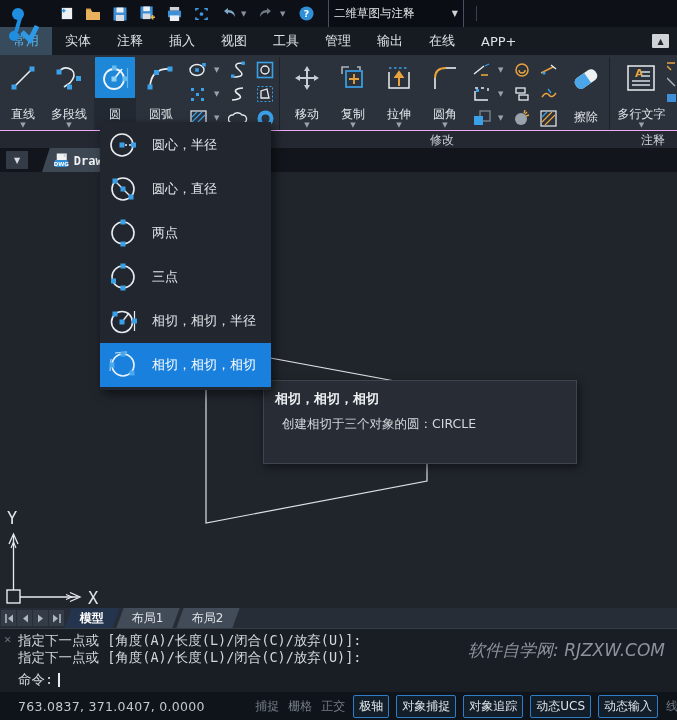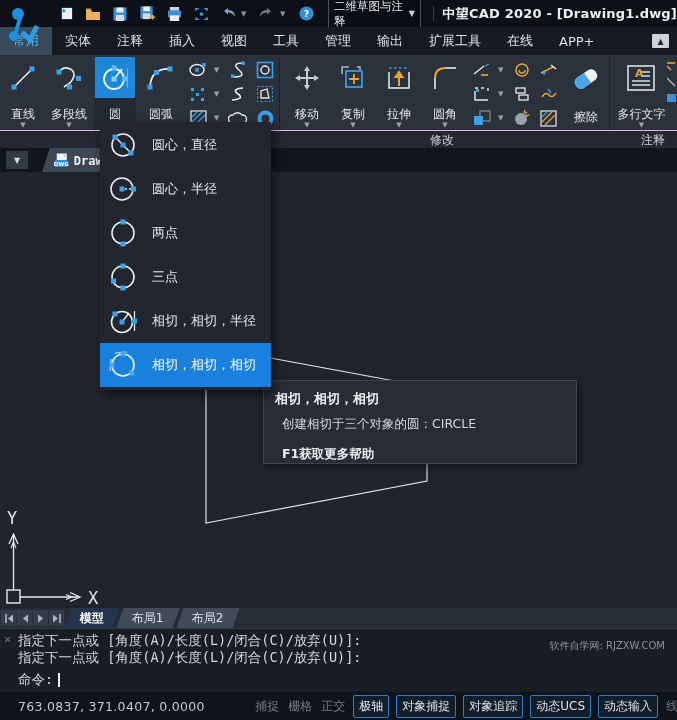--- a/index.html
+++ b/index.html
@@ -61,21 +61,21 @@
   .ltab.active { border-top:none; }
   .ltab.active .lt-inner { color:#ffffff; font-weight:bold; }
 
   
   .cmdpanel { position:absolute; left:0; top:628px; width:677px; height:64px; background:#191e25; border-top:1px solid #363d47; font-family:"DejaVu Sans Mono","Liberation Mono",monospace; }
   .cmd-close { position:absolute; left:4px; top:3px; color:#6c737c; font-size:12px; }
   .cmd-lines { position:absolute; left:18px; top:3px; }
   .cmd-line { font-size:13.5px; color:#d3d7db; line-height:17px; white-space:pre; }
   .cmd-prompt-row { position:absolute; left:18px; top:42px; font-size:13.5px; color:#d3d7db; display:flex; align-items:center; }
   .cursor { display:inline-block; width:2px; height:14px; background:#e8ebee; margin-left:5px; }
-  .watermark { position:absolute; right:12px; top:10px; font-size:10px; color:#8d939c; font-family:"DejaVu Sans","Liberation Sans",sans-serif; }
+  .watermark { position:absolute; right:12px; top:10px; font-size:17px; color:#8d939c; font-family:"DejaVu Sans","Liberation Sans",sans-serif;font-style:italic; }
 
   
   .statusbar { position:absolute; left:0; top:692px; width:677px; height:28px; background:#0f141a; display:flex; align-items:center; }
   .coords { margin-left:18px; font-size:12.5px; color:#c2c8ce; letter-spacing:.3px; }
   .toggles { position:absolute; right:-14px; top:0; height:28px; display:flex; align-items:center; gap:7px; }
   .toggle { font-size:12px; color:#767d86; padding:2px 1px; white-space:nowrap; }
   .toggle.active { border:1px solid #2e7dc5; color:#dde2e7; background:rgba(43,104,160,.12); padding:2px 5px; border-radius:2px; }
 
   
   .circle-menu { position:absolute; left:100px; top:122px; width:171px; height:268px; background:#22272f; z-index:50; box-shadow:3px 4px 10px rgba(0,0,0,.55); padding-top:1px; }
@@ -160,33 +160,31 @@
             <circle cx="8" cy="8" r="7.5" fill="#2f8fd9"></circle>
             <text x="8" y="11.5" font-size="10" font-weight="bold" fill="#fff" text-anchor="middle">?</text>
           </svg>
       </div>
     </div>
     <div class="ws-select">
       <span>二维草图与注释</span>
       <span class="caret">▼</span>
     </div>
     <div class="tb-sep"></div>
-    <div class="win-title">中望CAD 2020 - [Drawing1.dwg]</div>
   </div>
 
   <div class="tabrow">
     <div class="rtab active">常用</div>
     <div class="rtab">实体</div>
     <div class="rtab">注释</div>
     <div class="rtab">插入</div>
     <div class="rtab">视图</div>
     <div class="rtab">工具</div>
     <div class="rtab">管理</div>
     <div class="rtab">输出</div>
-    <div class="rtab">扩展工具</div>
     <div class="rtab">在线</div>
     <div class="rtab">APP+</div>
     <div class="collapse-btn">▲</div>
   </div>
 
   <div class="ribbon">
     <div class="rb-tools">
 
       <div class="bigbtn">
         <div class="iconbox">
@@ -578,36 +576,36 @@
       <span class="toggle active">对象追踪</span>
       <span class="toggle active">动态UCS</span>
       <span class="toggle active">动态输入</span>
       <span class="toggle">线宽</span>
     </div>
   </div>
 
   <div class="circle-menu">
     <div class="cm-item">
       <svg width="34" height="32" viewBox="0 0 34 32">
+          <circle cx="15" cy="16" r="11" stroke="#e9edf0" stroke-width="1.6" fill="none"></circle>
+          <rect x="12.5" y="13.5" width="5" height="5" fill="#3aa0e8"></rect>
+          <line x1="18" y1="16" x2="25" y2="16" stroke="#e9edf0" stroke-width="1.3" stroke-dasharray="2 2"></line>
+          <rect x="24" y="13.5" width="5" height="5" fill="#3aa0e8"></rect>
+        </svg>
+      <span class="cm-label">圆心，半径</span>
+    </div>
+    <div class="cm-item">
+      <svg width="34" height="32" viewBox="0 0 34 32">
           <circle cx="16" cy="16" r="11" stroke="#e9edf0" stroke-width="1.6" fill="none"></circle>
           <line x1="9" y1="9" x2="23" y2="23" stroke="#e9edf0" stroke-width="1.4"></line>
           <rect x="5.5" y="5.5" width="5" height="5" fill="#3aa0e8"></rect>
           <rect x="13.5" y="13.5" width="5" height="5" fill="#3aa0e8"></rect>
           <rect x="21.5" y="21.5" width="5" height="5" fill="#3aa0e8"></rect>
         </svg>
       <span class="cm-label">圆心，直径</span>
-    </div>
-    <div class="cm-item">
-      <svg width="34" height="32" viewBox="0 0 34 32">
-          <circle cx="15" cy="16" r="11" stroke="#e9edf0" stroke-width="1.6" fill="none"></circle>
-          <rect x="12.5" y="13.5" width="5" height="5" fill="#3aa0e8"></rect>
-          <line x1="18" y1="16" x2="25" y2="16" stroke="#e9edf0" stroke-width="1.3" stroke-dasharray="2 2"></line>
-          <rect x="24" y="13.5" width="5" height="5" fill="#3aa0e8"></rect>
-        </svg>
-      <span class="cm-label">圆心，半径</span>
     </div>
     <div class="cm-item">
       <svg width="34" height="32" viewBox="0 0 34 32">
           <circle cx="16" cy="16" r="11" stroke="#e9edf0" stroke-width="1.6" fill="none"></circle>
           <rect x="13.5" y="2.5" width="5" height="5" fill="#3aa0e8"></rect>
           <rect x="13.5" y="24.5" width="5" height="5" fill="#3aa0e8"></rect>
         </svg>
       <span class="cm-label">两点</span>
     </div>
     <div class="cm-item">
@@ -639,16 +637,15 @@
           <rect x="2.5" y="13.5" width="5" height="5" fill="#4aa9ec"></rect>
           <rect x="22.5" y="21.5" width="5" height="5" fill="#4aa9ec"></rect>
         </svg>
       <span class="cm-label">相切，相切，相切</span>
     </div>
   </div>
 
   <div class="tooltip">
     <div class="tt-title">相切，相切，相切</div>
     <div class="tt-body">创建相切于三个对象的圆：CIRCLE</div>
-    <div class="tt-footer">F1获取更多帮助</div>
   </div>
 
 </div>
 
 </body></html>

